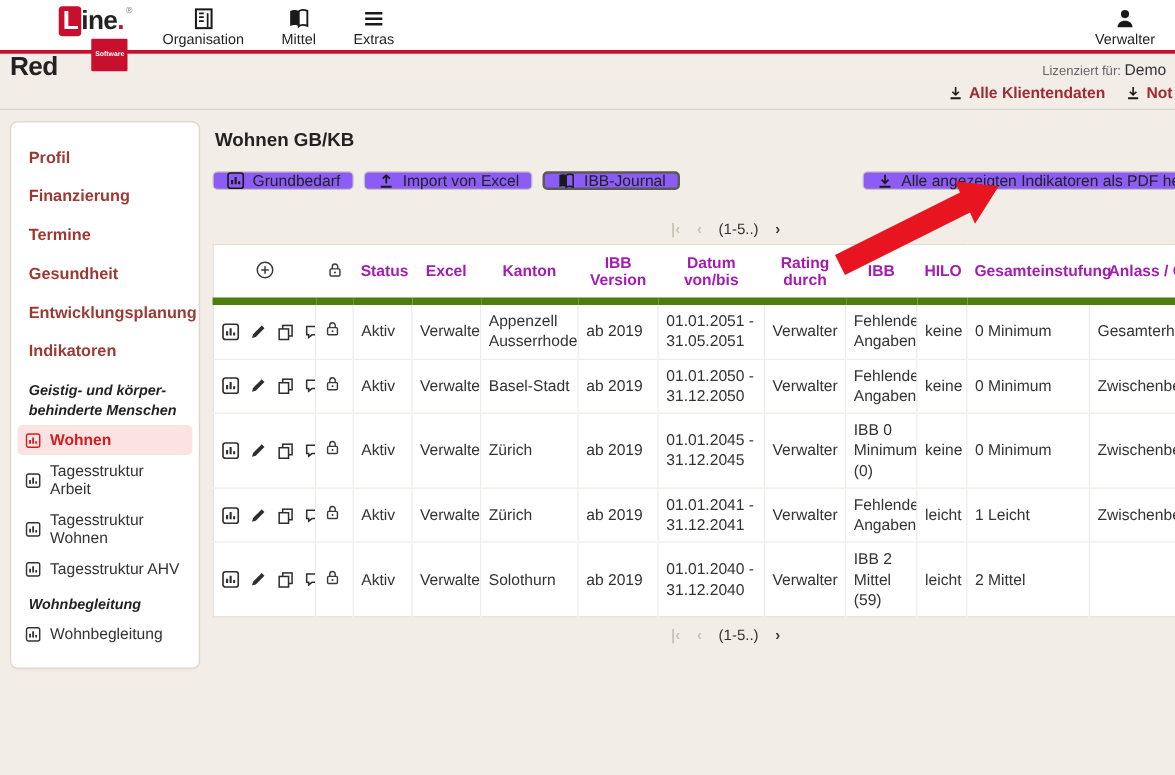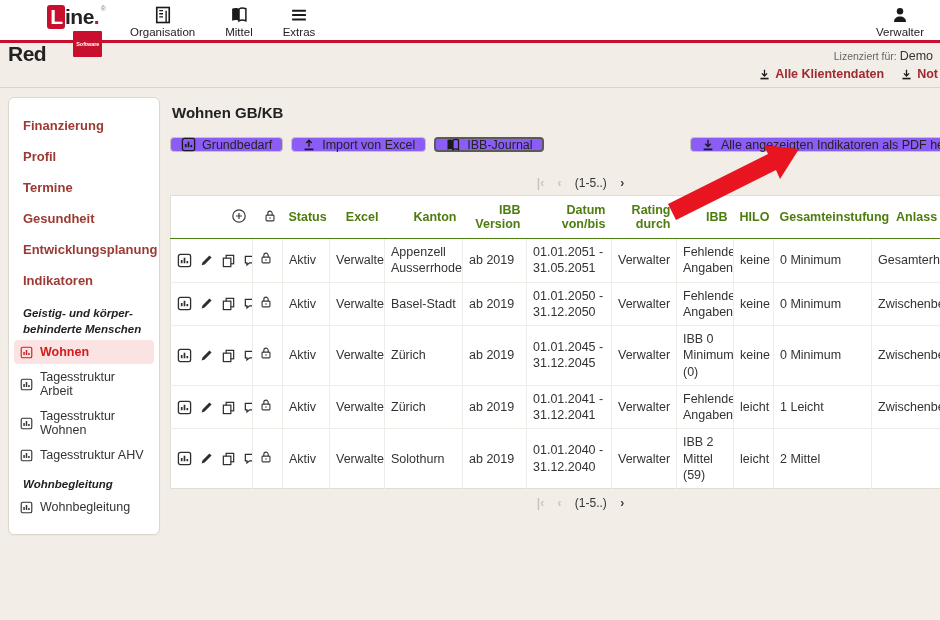--- a/index.html
+++ b/index.html
@@ -73,22 +73,22 @@
   .btn.focused { border:2px solid #5a5a5a; padding:3px 9px; }
   .btn.pdf { position:absolute; left:520px; top:0; }
 
   .pagination { margin-top:12px; text-align:center; font-size:12px; color:#3a3a3a; }
   .pagination .pg-dis { color:#c9c3b8; }
   .pagination span { margin:0 5px; cursor:pointer; font-weight:bold; }
   .pagination .pg-range { font-weight:normal; cursor:default; color:#333; }
 
   table.grid { margin-top:5px; width:821px; table-layout:fixed; border-collapse:collapse;
                background:#fff; border:1px solid #e2ddd3; }
-  .grid th { text-align:right; font-size:12.5px; font-weight:bold; color:#4d7c0f;
-             padding:7px 6px; border-bottom:1px solid #4d7c0f; background:#fff; }
+  .grid th { text-align:center; font-size:12.5px; font-weight:bold; color:#a21caf;
+             padding:7px 6px; border-bottom:6px solid #4d7c0f; background:#fff; }
   .grid td { font-size:12.5px; color:#333; padding:5px 6px; vertical-align:middle;
              line-height:1.3; border-top:1px solid #efede8; border-right:1px solid #efede8;
              overflow:hidden; }
   .grid td:last-child { border-right:none; }
   .acts { display:flex; gap:7px; align-items:center; }
   .acts .aicon { color:#2e2e2e; cursor:pointer; flex:0 0 auto; }
   .licon { color:#3a3a3a; }
 
   .pagination.bottom { margin-top:7px; }
 
@@ -185,22 +185,22 @@
       <path d="M8 15.2c2.4 2 5.6 2 8 0" stroke="#fff" stroke-width="1.6" fill="none" stroke-linecap="round"></path>
     </svg>
   </span>
   <span class="cname">
     <span class="redacted"></span>
     <span>Ueli</span>
   </span>
 </div>
 
 <div class="sidebar">
+  <span class="side-link">Profil</span>
   <span class="side-link">Finanzierung</span>
-  <span class="side-link">Profil</span>
   <span class="side-link">Termine</span>
   <span class="side-link">Gesundheit</span>
   <span class="side-link">Entwicklungsplanung</span>
   <span class="side-link">Indikatoren</span>
 
   <div class="side-sect">Geistig- und körper-behinderte Menschen</div>
 
   <div class="side-item active">
     <span class="sicon">
       <svg width="13" height="13" viewBox="0 0 16 16" fill="none" stroke="currentColor">

